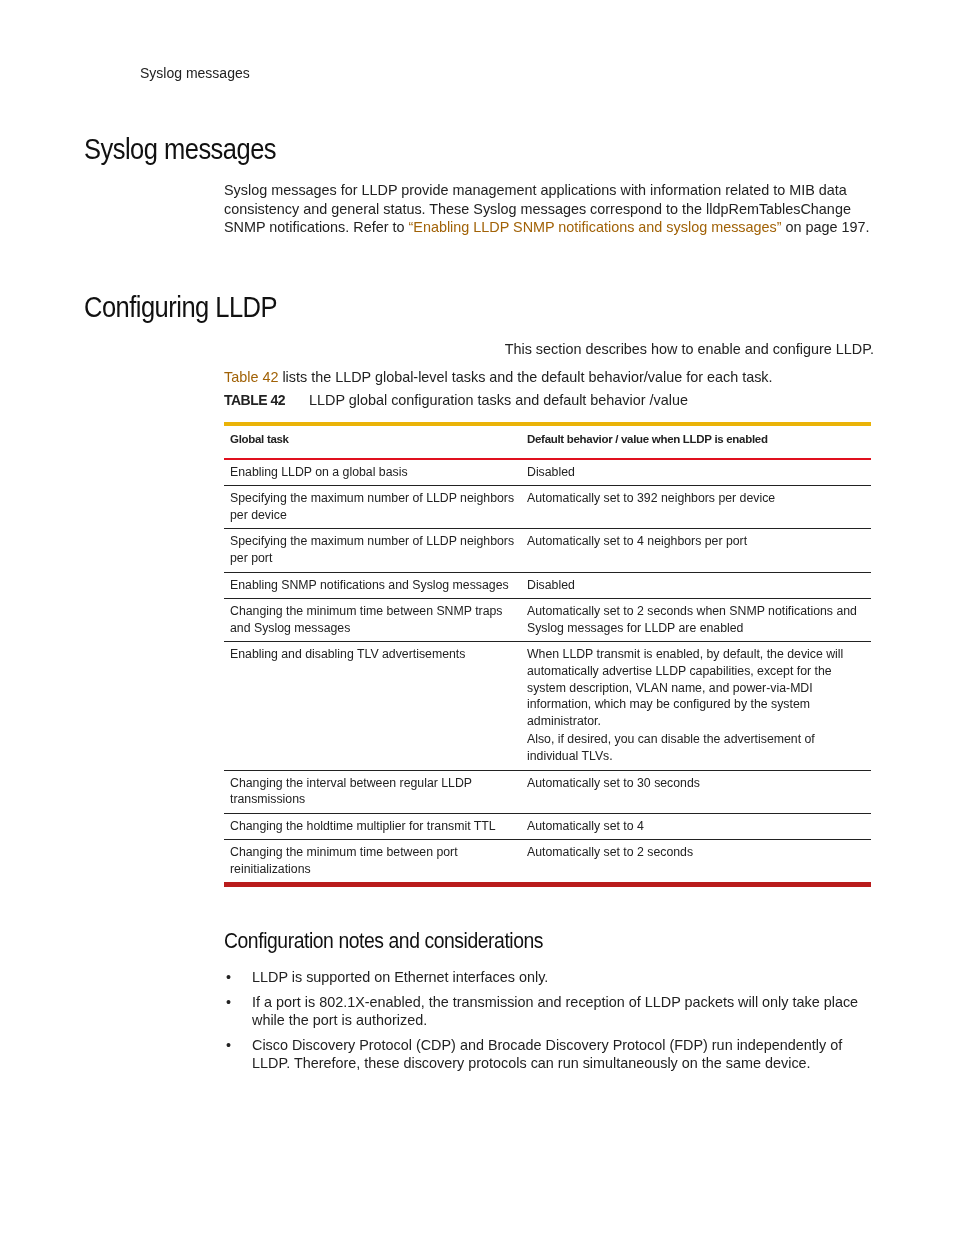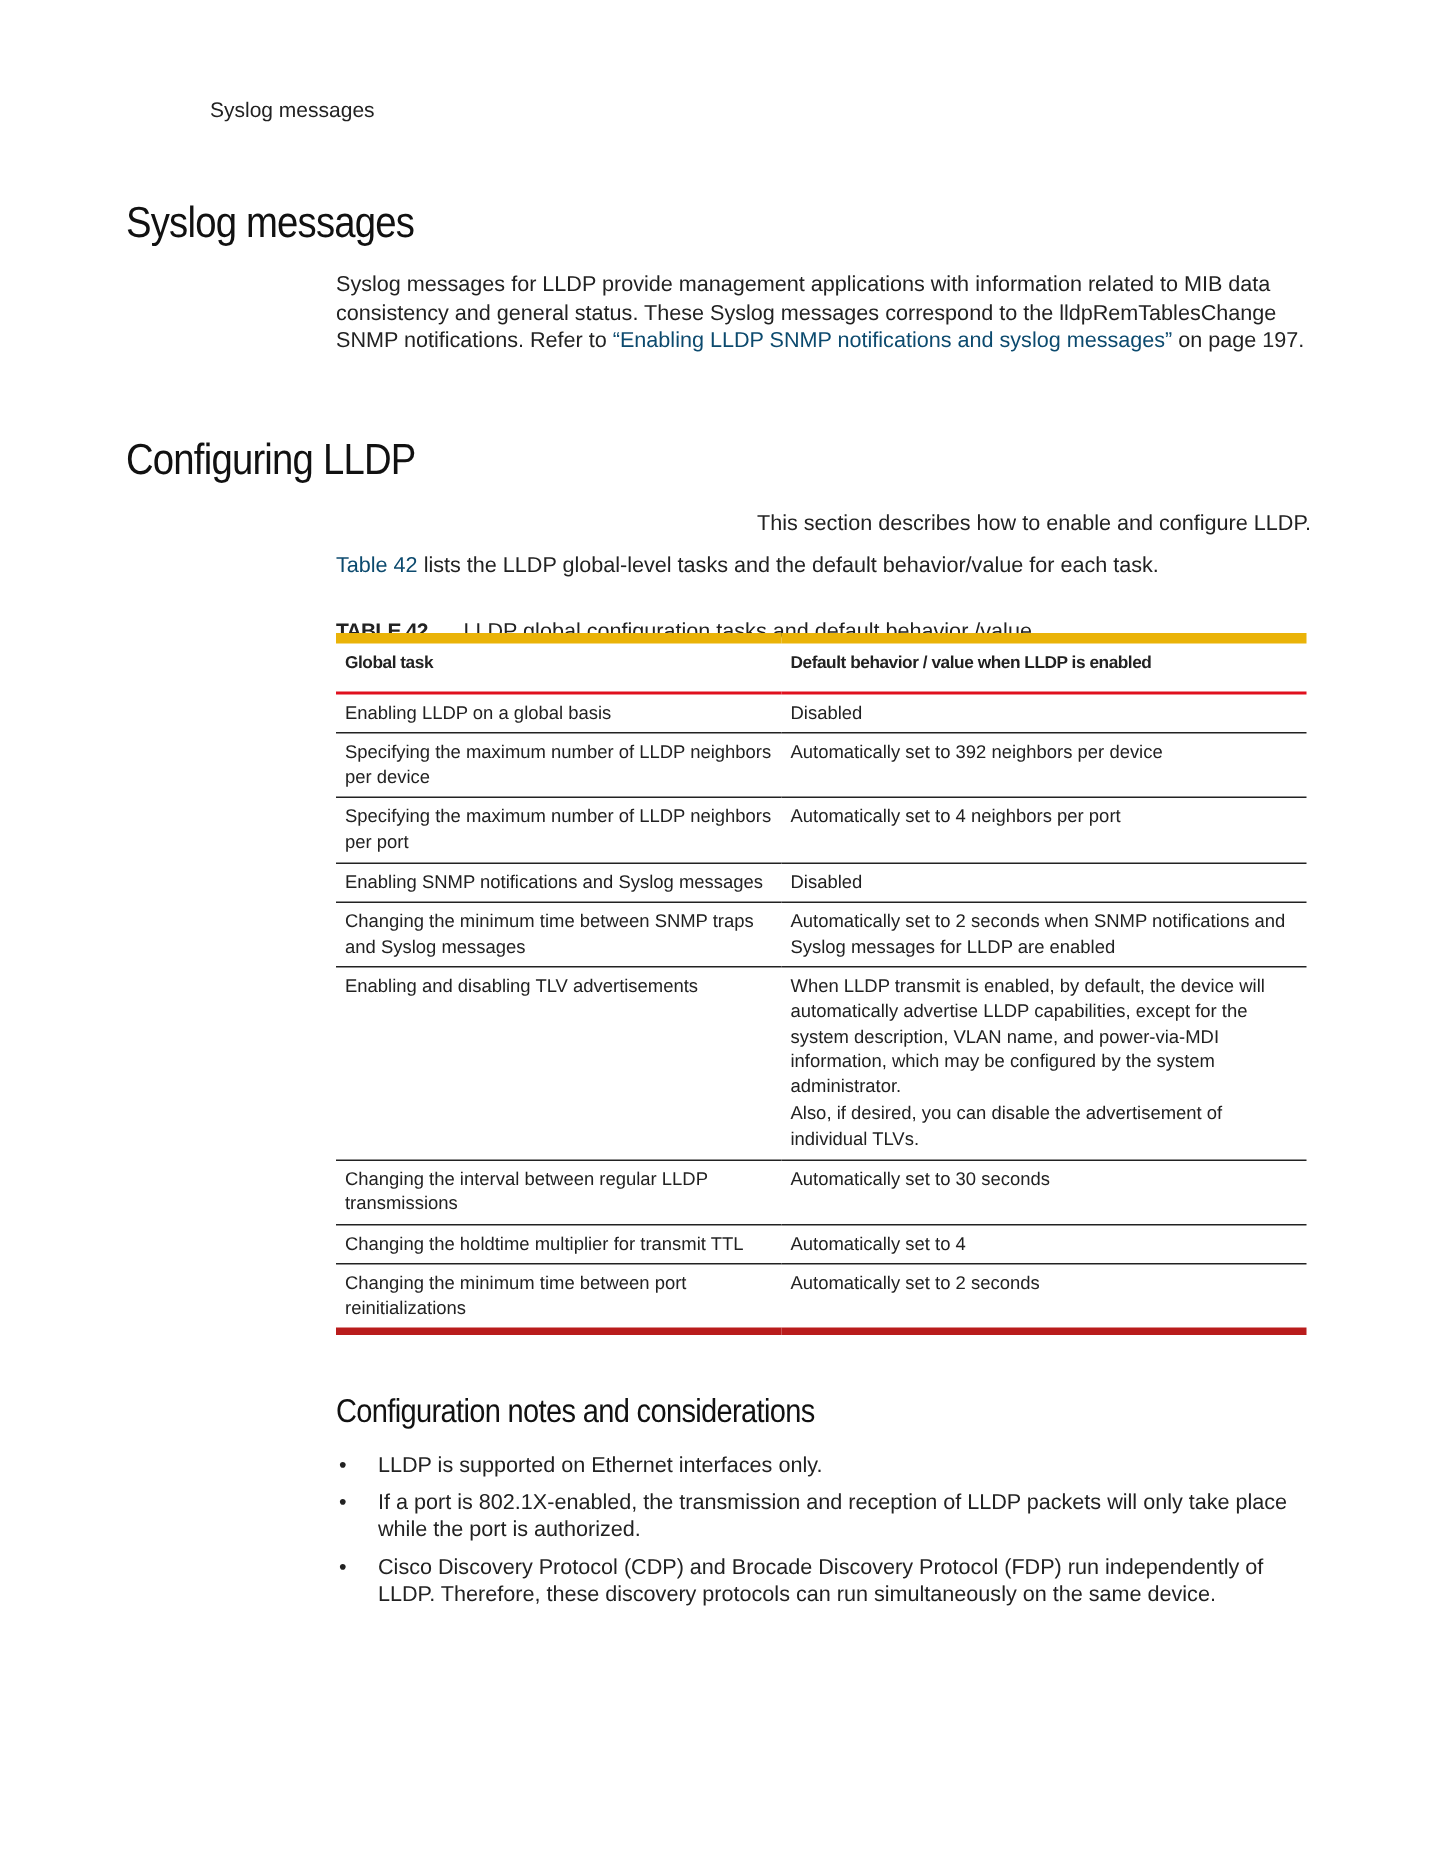--- a/index.html
+++ b/index.html
@@ -1,25 +1,25 @@
 <!DOCTYPE html>
 <html><head>
 <meta charset="utf-8">
 <style>
   html, body { margin:0; padding:0; background:#fff; }
   body { width:954px; height:1235px; position:relative; font-family:"Liberation Sans", sans-serif; color:#222; overflow:hidden; }
   .running-head { position:absolute; left:140px; top:65px; font-size:14px; }
   h1 { position:absolute; left:84px; margin:0; font-family:"Liberation Sans", sans-serif; font-weight:normal; font-size:29px; letter-spacing:-0.6px; color:#111; transform:scaleX(0.88); transform-origin:left; }
   h2 { position:absolute; left:224px; margin:0; font-weight:normal; font-size:22px; letter-spacing:-0.5px; color:#111; transform:scaleX(0.88); transform-origin:left; }
   .body-text { position:absolute; left:224px; width:650px; font-size:14.4px; line-height:18.6px; }
-  .link { color:#0c4a6e; }
-  .caption { position:absolute; left:224px; top:412px; font-size:14.4px; }
+  .link { color:#a16207; }
+  .caption { position:absolute; left:224px; top:392px; font-size:14.4px; }
   .caption .tlabel { font-weight:bold; font-size:14px; letter-spacing:-0.5px; display:inline-block; width:85px; }
   table { position:absolute; left:224px; top:422px; width:647px; border-collapse:collapse; font-size:12.3px; line-height:16.6px; }
-  table thead tr { border-top:7px solid #eab308; border-bottom:2px solid #e0101e;margin-top:32px; }
+  table thead tr { border-top:4px solid #eab308; border-bottom:2px solid #e0101e;margin-top:32px; }
   table th { text-align:left; font-weight:bold; font-size:11.5px; letter-spacing:-0.3px; padding:5px 6px 10px 6px; vertical-align:top; }
   table td { padding:4px 6px 5px 6px; vertical-align:top; border-bottom:1px solid #222; }
   table tbody tr:last-child td { border-bottom:5px solid #b91c1c; }
   td.c1 { width:285px;margin-top:48px; }
   td p { margin:0; }
   td p + p { margin-top:2px; }
   ul.notes { position:absolute; left:224px; top:968px; width:640px; margin:0; padding:0; list-style:none; font-size:14.4px; line-height:18.6px; }
   ul.notes li { position:relative; padding-left:28px; margin-bottom:6px; }
   ul.notes li .bullet { position:absolute; left:2px; top:0; }
 </style>

